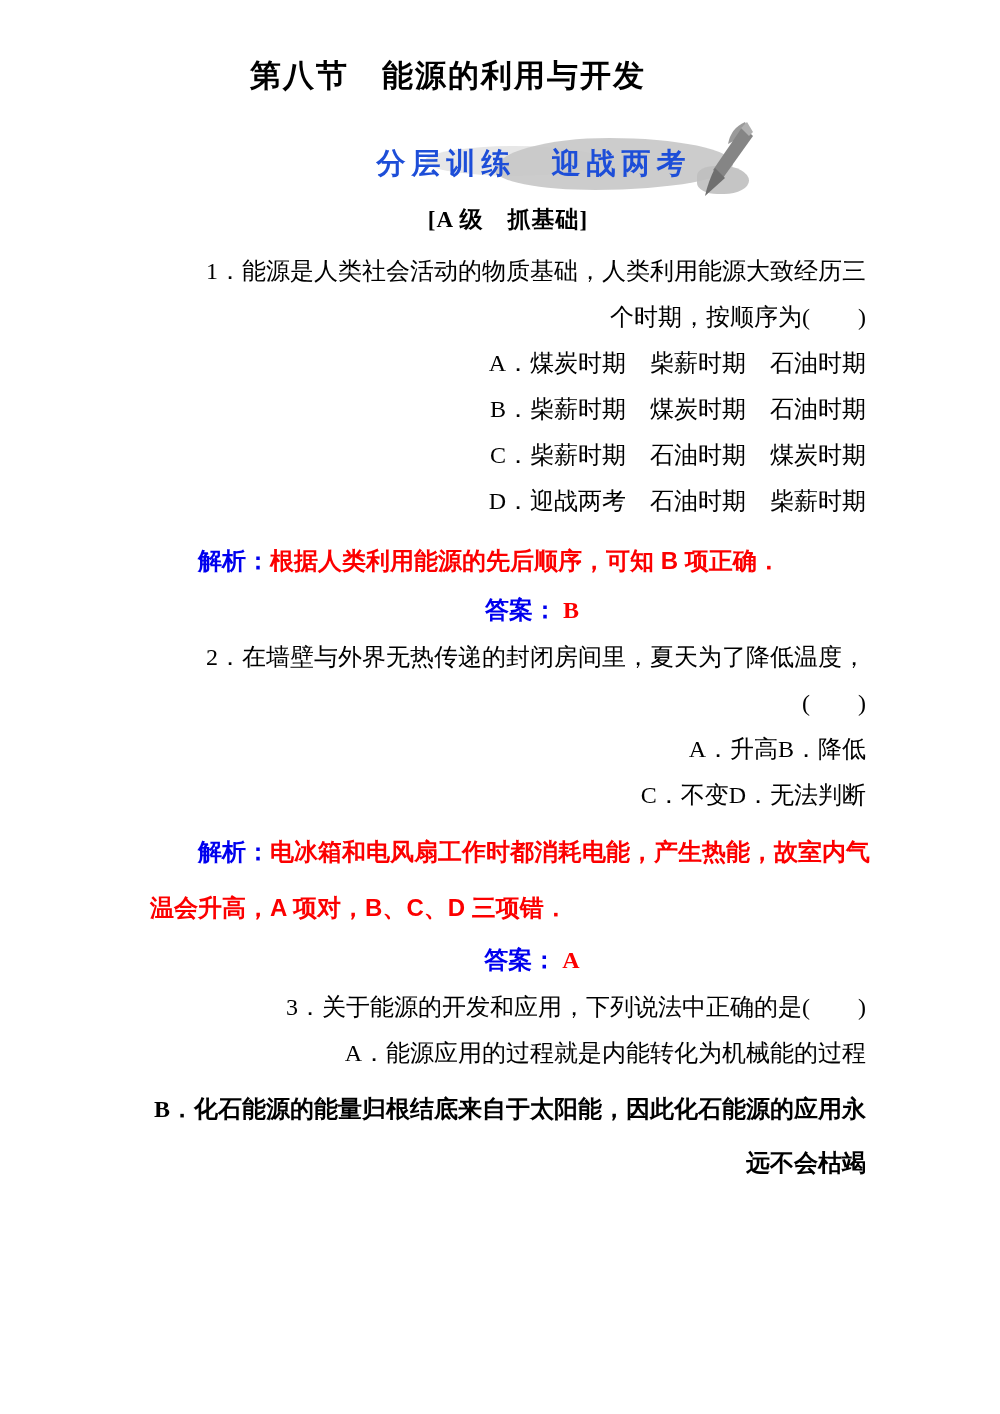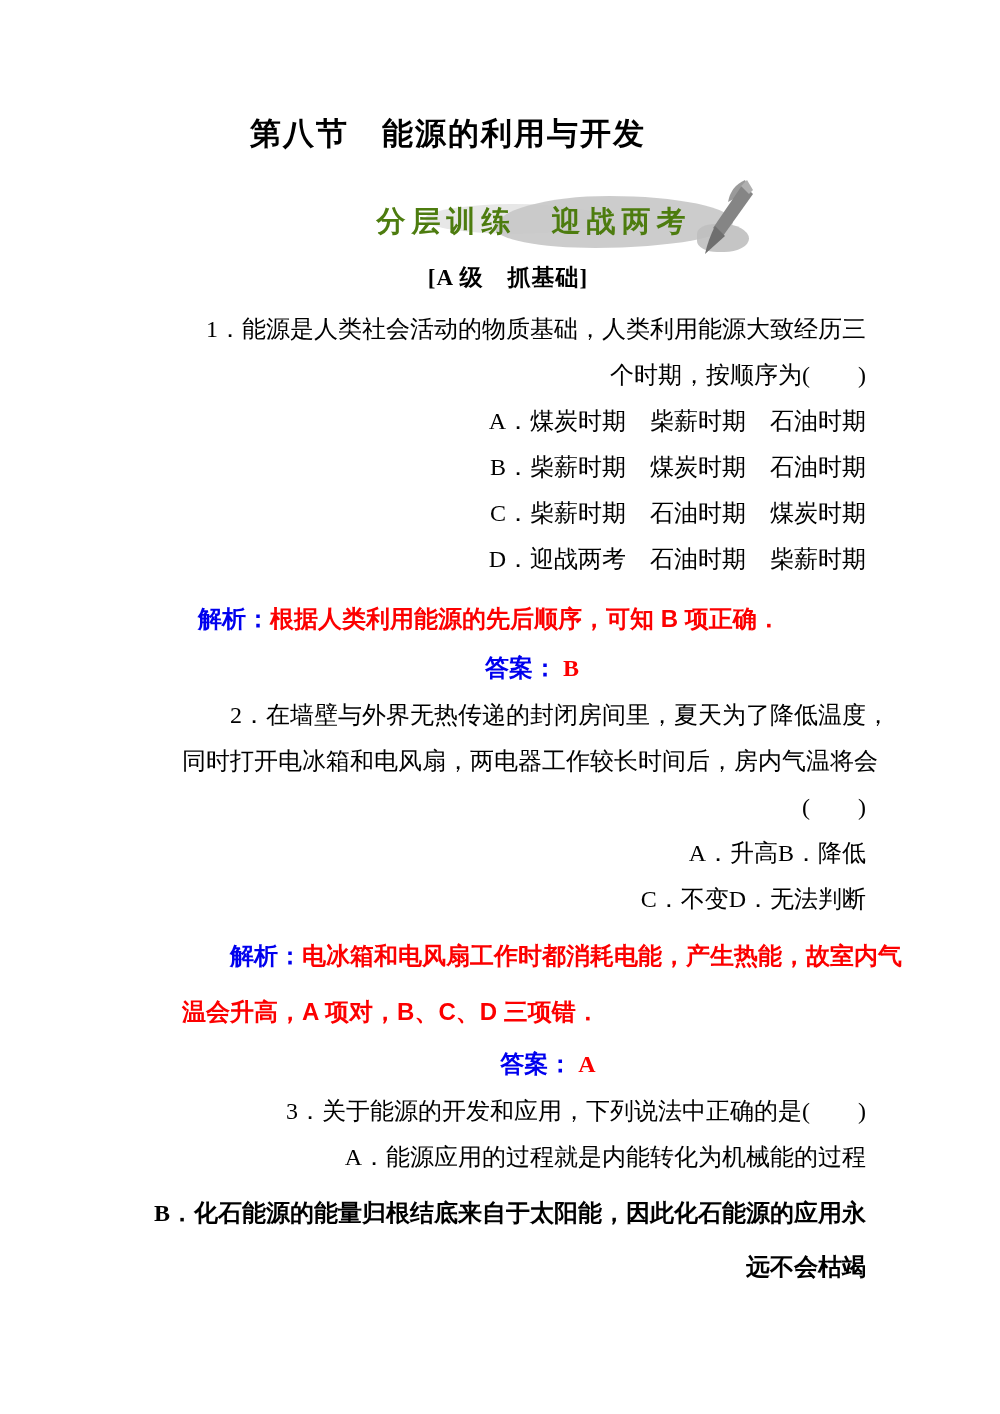--- a/index.html
+++ b/index.html
@@ -8,38 +8,38 @@
     width:1000px;height:1414px;
     background:#ffffff;
     overflow:hidden;
     font-family:"Liberation Serif","DejaVu Serif",serif;
     color:#000;
   }
   .content{margin-left:150px;width:716px;}
 
   
   .title{
-    margin:0;padding-top:110px;
+    margin:0;padding-top:52px;
     font-size:31px;line-height:48px;
     font-weight:bold;letter-spacing:2px;
     text-align:center;
     transform:translateX(-60px);
   }
   .banner{
     position:relative;
     margin:34px auto 0 auto;
     width:390px;height:60px;
     transform:translateX(26px);
   }
   .banner-text{
     position:relative;z-index:3;
     display:block;text-align:center;
     font-size:29px;line-height:58px;
     font-weight:bold;letter-spacing:6px;
-    color:#4d7c0f;
+    color:#1d4ed8;
   }
   .swoosh{position:absolute;z-index:1;}
   .swoosh-a{
     left:40%;right:-4px;top:4px;bottom:4px;
     background:var(--gray,#c6c6c6);
     border-radius:48% 52% 58% 42% / 62% 50% 50% 38%;
     opacity:.9;
   }
   .swoosh-b{
     left:22%;width:46%;top:12px;height:30px;
@@ -65,21 +65,21 @@
   .line{
     font-size:24px;line-height:46px;
     white-space:nowrap;
     text-align:right;
   }
   .indent{text-indent:48px;}
   .optrow{padding-left:48px;}
   .optrow .col{display:inline-block;width:265px;}
 
   .q1{margin-top:12px;}
-  .q2{margin-top:0;margin-left:32px;}
+  .q2{margin-top:0;}
   .q3{margin-top:0;}
 
   .analysis{
     font-family:"Liberation Sans","DejaVu Sans",sans-serif;
     font-weight:bold;font-size:24px;
   }
   .analysis-1{margin-top:12px;}
   .analysis-1 .aline{line-height:50px;}
   .analysis-2{margin-top:6px;}
   .analysis-2 .aline{line-height:56px;}
@@ -135,21 +135,20 @@
           <span class="lbl">解析：</span><span class="red">根据人类利用能源的先后顺序，可知 B 项正确．</span>
         </div>
       </div>
       <div class="answer-line">
         <span class="lbl">答案：</span><span class="red ans">B</span>
       </div>
     </div>
 
     <div class="q q2">
       <div class="line indent">2．在墙壁与外界无热传递的封闭房间里，夏天为了降低温度，</div>
-      <div class="line">同时打开电冰箱和电风扇，两电器工作较长时间后，房内气温将会</div>
       <div class="line">(　　)</div>
       <div class="line optrow">
         <span class="col">A．升高</span><span>B．降低</span>
       </div>
       <div class="line optrow">
         <span class="col">C．不变</span><span>D．无法判断</span>
       </div>
       <div class="analysis analysis-2">
         <div class="aline indent">
           <span class="lbl">解析：</span><span class="red">电冰箱和电风扇工作时都消耗电能，产生热能，故室内气</span>

